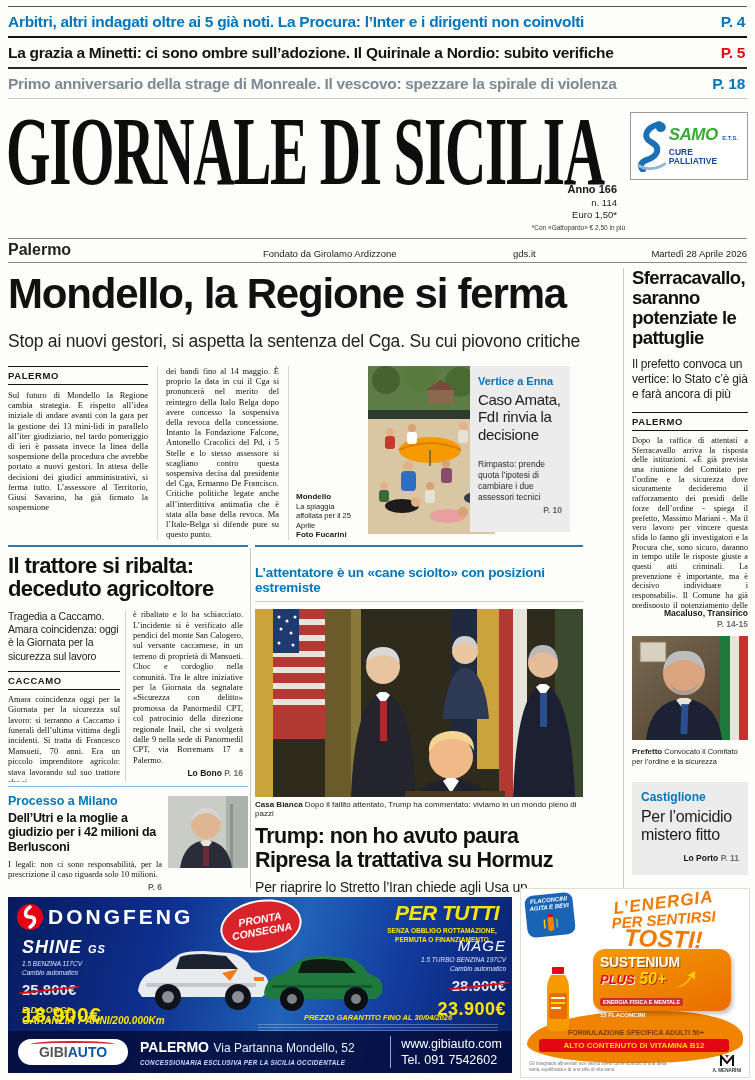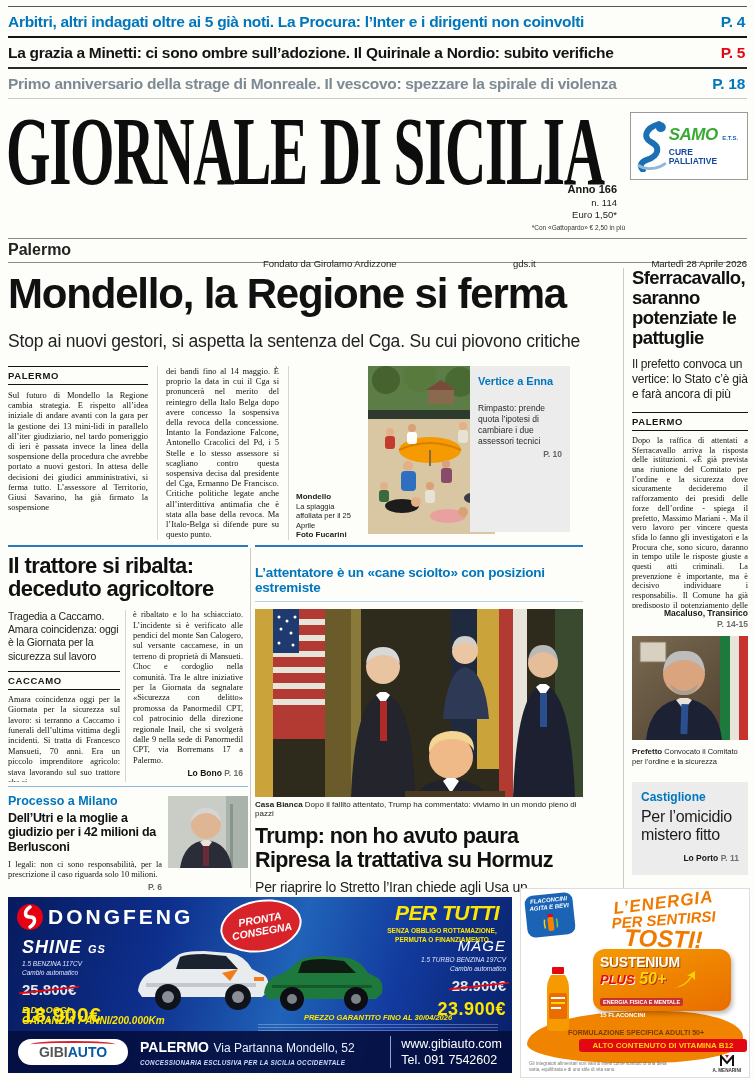--- a/index.html
+++ b/index.html
@@ -28,21 +28,21 @@
   .mast-note { position:absolute; right:130px; top:224px; font-size:6.5px; color:#333; }
   .samo-box { position:absolute; right:7px; top:112px; width:118px; height:68px;
     background:#fff; border:1px solid #9a9a9a; display:flex; align-items:center; padding:4px; }
   .samo-txt { line-height:1.1; }
   .samo-name { color:#3aaa35; font-weight:bold; font-style:italic; font-size:17px; letter-spacing:-0.5px; }
   .samo-ets { color:#1b63b5; font-size:6px; font-weight:bold; }
   .samo-tag { color:#14489c; font-weight:bold; font-size:8.5px; margin-top:3px; }
   
   .dateband { position:absolute; left:8px; right:8px; top:238px; height:25px;
     border-top:1px solid #8a8a8a; border-bottom:1px solid #8a8a8a; }
-  .dateband span { position:absolute; top:19px; font-size:9.5px; color:#222; }
+  .dateband span { position:absolute; top:9px; font-size:9.5px; color:#222; }
   .edition { left:0; top:2px !important; color:#0076bd; font-weight:bold; font-size:16px !important; }
   .founded { left:255px; } .site { left:505px; } .dte { right:0; }
   
   .vrule { position:absolute; width:1px; background:#c9c9c9; }
   
   .lead-h1 { position:absolute; left:8px; top:270px; width:600px;
     font-size:42px; font-weight:800; letter-spacing:-1.2px; color:#111; }
   .lead-deck { position:absolute; left:8px; top:331px; width:600px;
     font-size:17.5px; font-weight:400; color:#222; letter-spacing:-0.2px; }
   .serif { font-family:"Liberation Serif", serif; text-align:justify; }
@@ -155,22 +155,22 @@
   .su-slogan { position:absolute; left:60px; top:4px; width:165px; text-align:center;
     color:#f07900; font-weight:800; font-style:italic;
     text-shadow:1px 1px 0 #fff, -1px -1px 0 #fff; }
   .su-s1 { font-size:17px; transform:rotate(-7deg); letter-spacing:1px; }
   .su-s2 { font-size:15px; transform:rotate(-4deg); margin-top:-2px; }
   .su-s3 { font-size:24px; transform:rotate(2deg); margin-top:-3px; }
   .su-swoosh { position:absolute; left:6px; top:122px; width:216px; height:52px; background:#f08300;
     border-radius:60% 40% 50% 50% / 70% 55% 45% 40%; }
   .su-l1 { position:absolute; left:20px; top:140px; width:190px; text-align:center;
     color:#7a3a00; font-size:7px; font-weight:800; }
-  .su-l2 { position:absolute; left:18px; top:150px; width:168px; background:#e30613; color:#ffd400;
-    border-radius:3px; text-align:center; font-size:8px; font-weight:800; padding:2px 0;margin-left:40px; }
+  .su-l2 { position:absolute; left:18px; top:150px; width:190px; background:#e30613; color:#ffd400;
+    border-radius:3px; text-align:center; font-size:8px; font-weight:800; padding:2px 0; }
   .su-box { position:absolute; left:72px; top:60px; width:138px; height:62px;
     background:linear-gradient(160deg,#f59a00,#e96d00); border-radius:12px; box-shadow:2px 3px 4px rgba(0,0,0,.25);
     padding:5px 7px; color:#fff; }
   .su-name { font-size:14px; font-weight:800; letter-spacing:-0.3px; text-shadow:1px 1px 0 #a34a00; }
   .su-plus { font-size:13px; font-weight:800; font-style:italic; color:#e30613; text-shadow:1px 1px 0 #fff; }
   .su-50 { font-size:16px; font-weight:800; font-style:italic; color:#ffd400; text-shadow:1px 1px 0 #a33; }
   .su-sub { font-size:5.5px; font-weight:bold; background:#c8312e; display:inline-block; padding:1px 3px; border-radius:2px; }
   .su-count { font-size:6px; font-weight:bold; margin-top:4px; }
   .su-bottle { position:absolute; left:24px; top:78px; width:26px; height:66px; }
   .su-disc { position:absolute; left:8px; bottom:4px; width:140px; font-size:4.6px; color:#777; line-height:1.3; }
@@ -276,20 +276,21 @@
       <ellipse cx="108" cy="132" rx="12" ry="6" fill="#3a3a4a"></ellipse>
       <circle cx="112" cy="150" r="5" fill="#c23b2e"></circle>
       <circle cx="16" cy="120" r="4" fill="#e3b087"></circle>
         <rect x="11" y="124" width="10" height="12" rx="3" fill="#3a6a3a"></rect>
       <circle cx="62" cy="120" r="4" fill="#d9a276"></circle>
         <rect x="57" y="124" width="10" height="13" rx="3" fill="#e8e2d5"></rect>
     </svg>
   </div>
   <div class="enna-box">
     <div class="boxkick">Vertice a Enna</div>
+    <div class="enna-h">Caso Amata, FdI rinvia la decisione</div>
     <div class="enna-d">Rimpasto: prende quota l’ipotesi di cambiare i due assessori tecnici</div>
     <div class="boxpage">P. 10</div>
   </div>
 
   <div class="rcol">
     <div class="rcol-h">Sferracavallo, saranno potenziate le pattuglie</div>
     <div class="rcol-d">Il prefetto convoca un vertice: lo Stato c’è già e farà ancora di più</div>
     <div class="datelabel">PALERMO</div>
     <div class="rcol-body serif">Dopo la raffica di attentati a Sferracavallo arriva la risposta delle istituzioni. «È già prevista una riunione del Comitato per l’ordine e la sicurezza dove sicuramente decideremo il rafforzamento dei presidi delle forze dell’ordine - spiega il prefetto, Massimo Mariani -. Ma il vero lavoro per vincere questa sfida lo fanno gli investigatori e la Procura che, sono sicuro, daranno in tempo utile le risposte giuste a questi atti criminali. La prevenzione è importante, ma è decisivo individuare i responsabili». Il Comune ha già predisposto il potenziamento delle pattuglie della polizia municipale.</div>
     <div class="rby">

